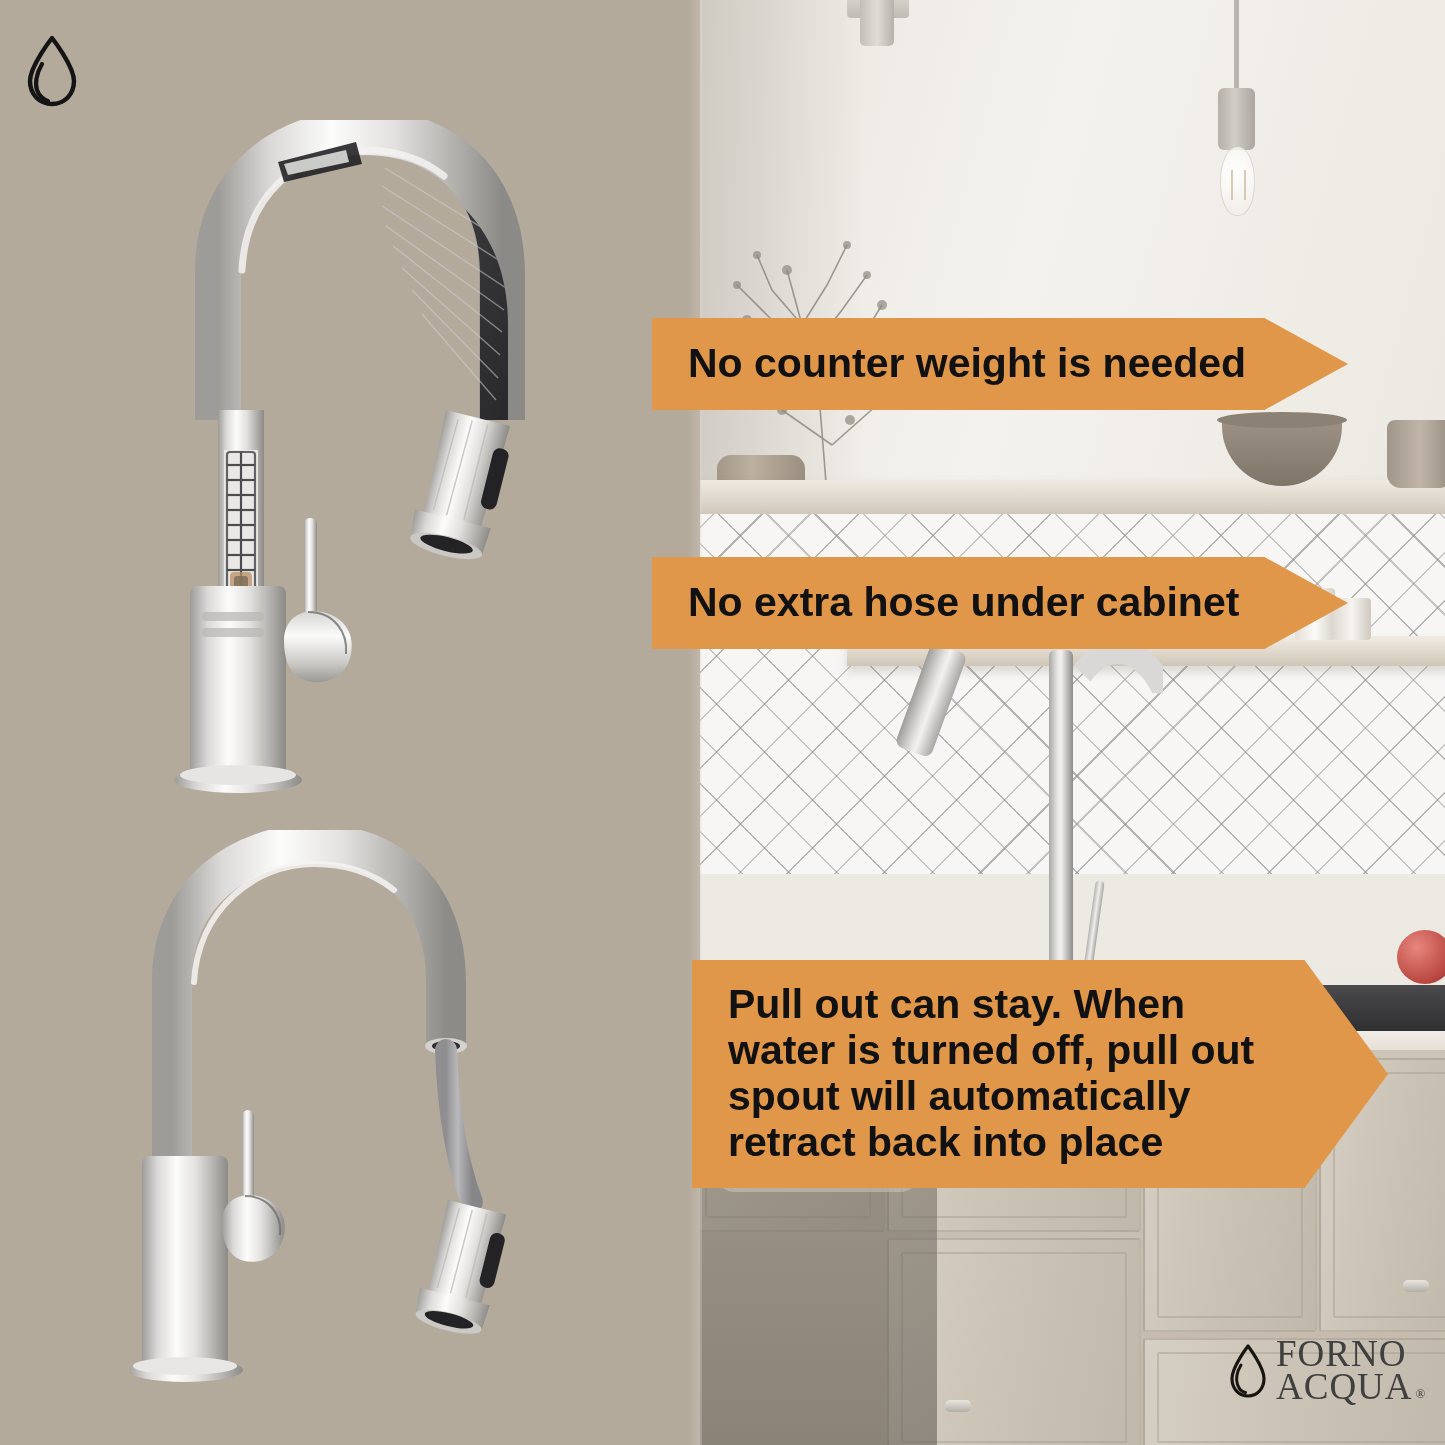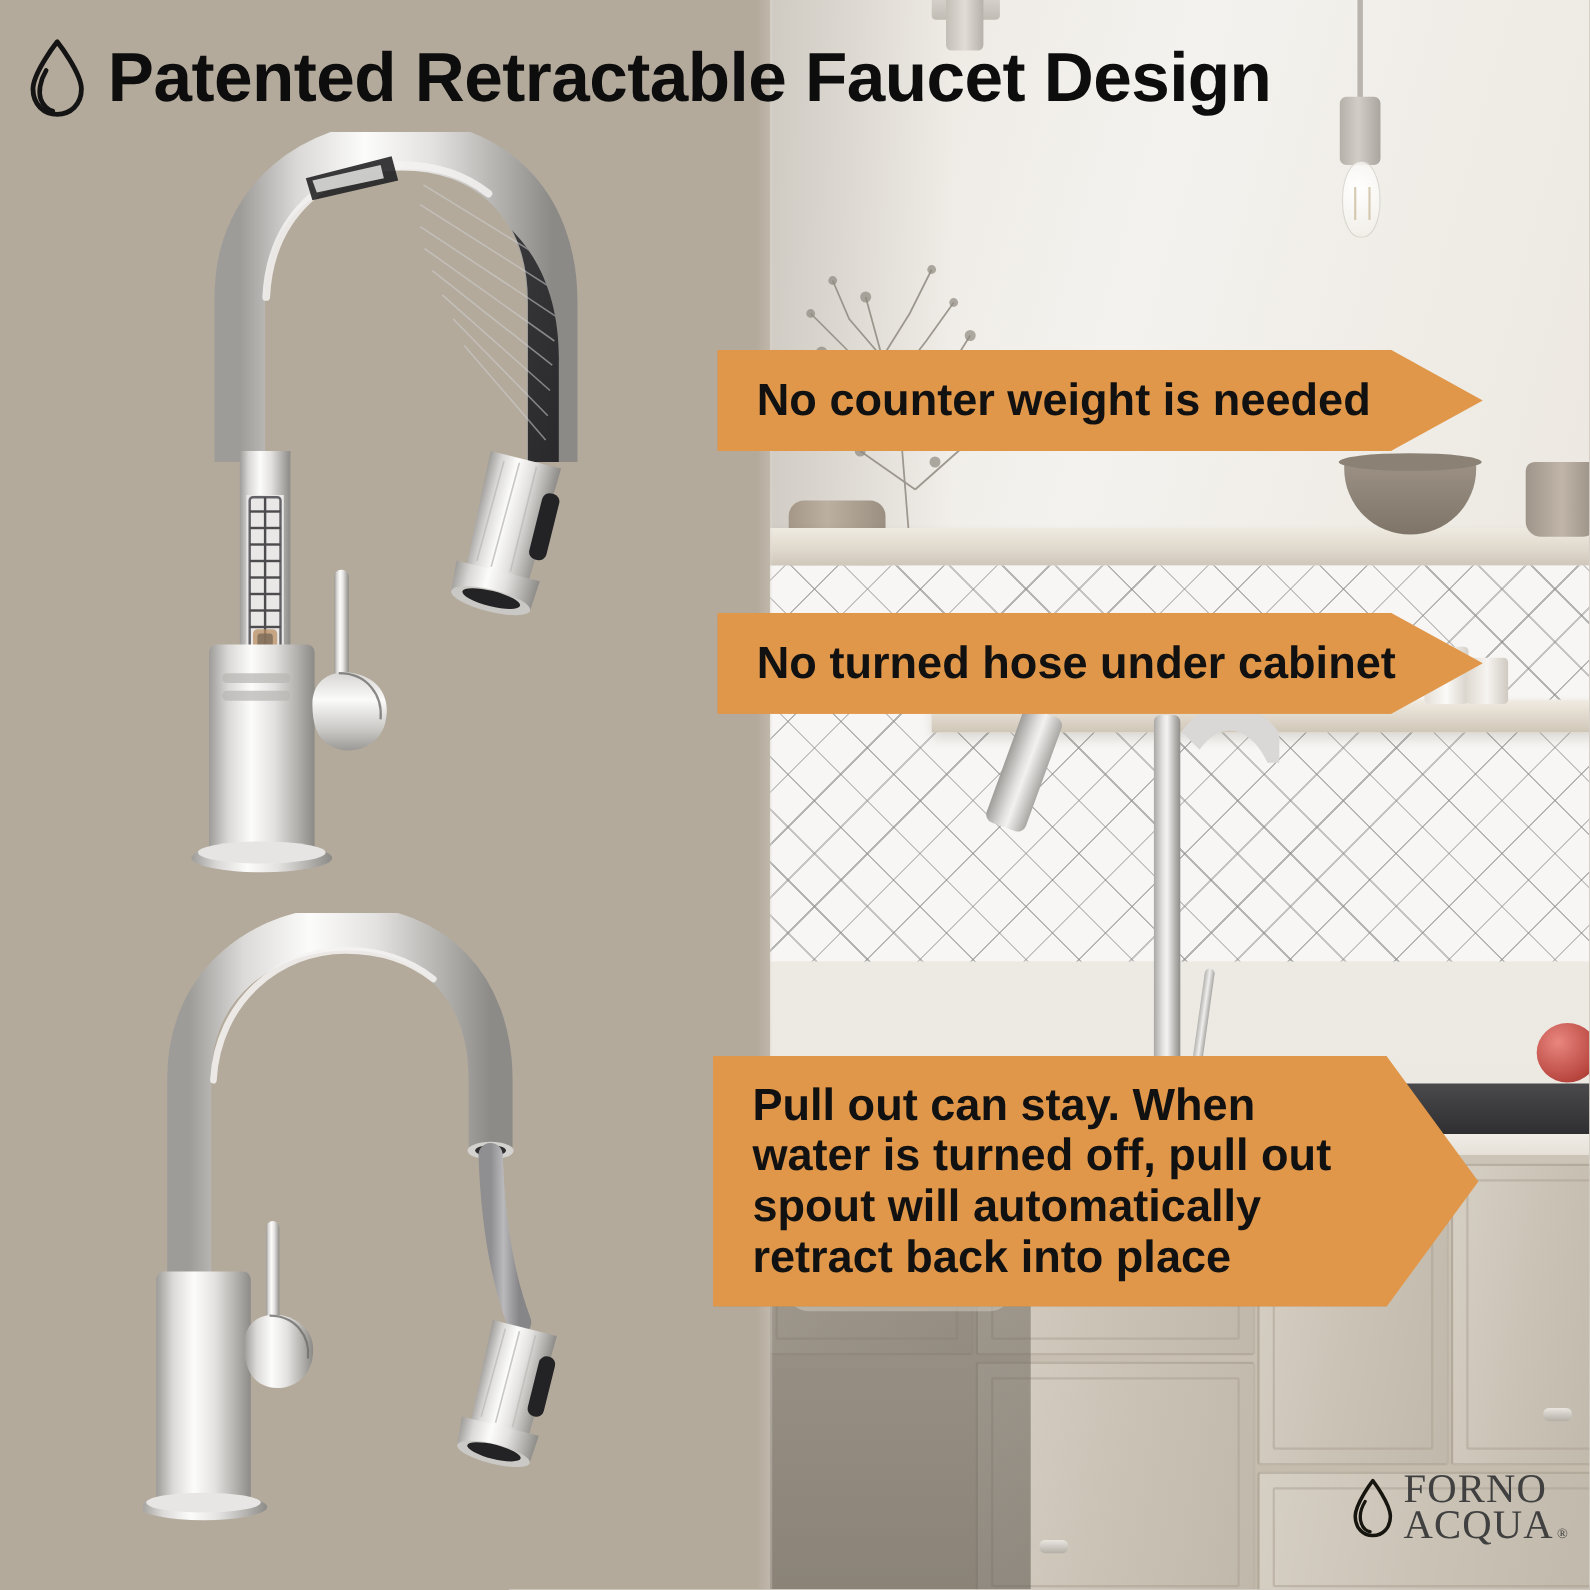--- a/index.html
+++ b/index.html
@@ -258,21 +258,21 @@
     left:652px; top:318px; width:696px; height:92px;
     clip-path: polygon(0 0, 88% 0, 100% 50%, 88% 100%, 0 100%);
   }
   #banner-1 .banner-text{ font-size:41px; }
   #banner-2{
     left:652px; top:557px; width:696px; height:92px;
     clip-path: polygon(0 0, 88% 0, 100% 50%, 88% 100%, 0 100%);
   }
   #banner-2 .banner-text{ font-size:41px; }
   #banner-3{
-    left:648px; top:960px; width:696px; height:228px;
+    left:692px; top:960px; width:696px; height:228px;
     clip-path: polygon(0 0, 88% 0, 100% 50%, 88% 100%, 0 100%);
   }
   #banner-3 .banner-text{ font-size:41px; padding-right:96px; }
 
   
   .faucet-top{ position:absolute; left:150px; top:120px; width:440px; height:680px; z-index:10;}
   .faucet-bottom{ position:absolute; left:130px; top:830px; width:440px; height:615px; z-index:10;}
 
   
   .logo{
@@ -533,28 +533,27 @@
 
     <ellipse cx="55" cy="540" rx="58" ry="12" fill="url(#steel2)"></ellipse>
     <ellipse cx="55" cy="536" rx="52" ry="9" fill="#e7e6e4"></ellipse>
   </svg>
 
   <div class="title-row">
     <svg class="drop-icon" viewBox="0 0 56 74">
       <path d="M28 4 C 28 4, 6 32, 6 47 C 6 61, 16 70, 28 70 C 40 70, 50 61, 50 47 C 50 32, 28 4, 28 4 Z" fill="none" stroke="#141414" stroke-width="4.4" stroke-linejoin="round"></path>
       <path d="M18 30 C 12 40, 11 50, 13 56 C 15 62, 20 66, 24 67" fill="none" stroke="#141414" stroke-width="4.2" stroke-linecap="round"></path>
     </svg>
-    <div class="title-text">Patented Retractable Faucet Design</div>
   </div>
 
   <div class="banner" id="banner-1">
     <div class="banner-text">No counter weight is needed</div>
   </div>
   <div class="banner" id="banner-2">
-    <div class="banner-text">No turned hose under cabinet</div>
+    <div class="banner-text">No extra hose under cabinet</div>
   </div>
   <div class="banner" id="banner-3">
     <div class="banner-text">Pull out can stay.  When
 water is turned off, pull out
 spout will automatically
 retract back into place</div>
   </div>
 
   <div class="logo">
     <svg class="logo-drop" viewBox="0 0 40 56">

